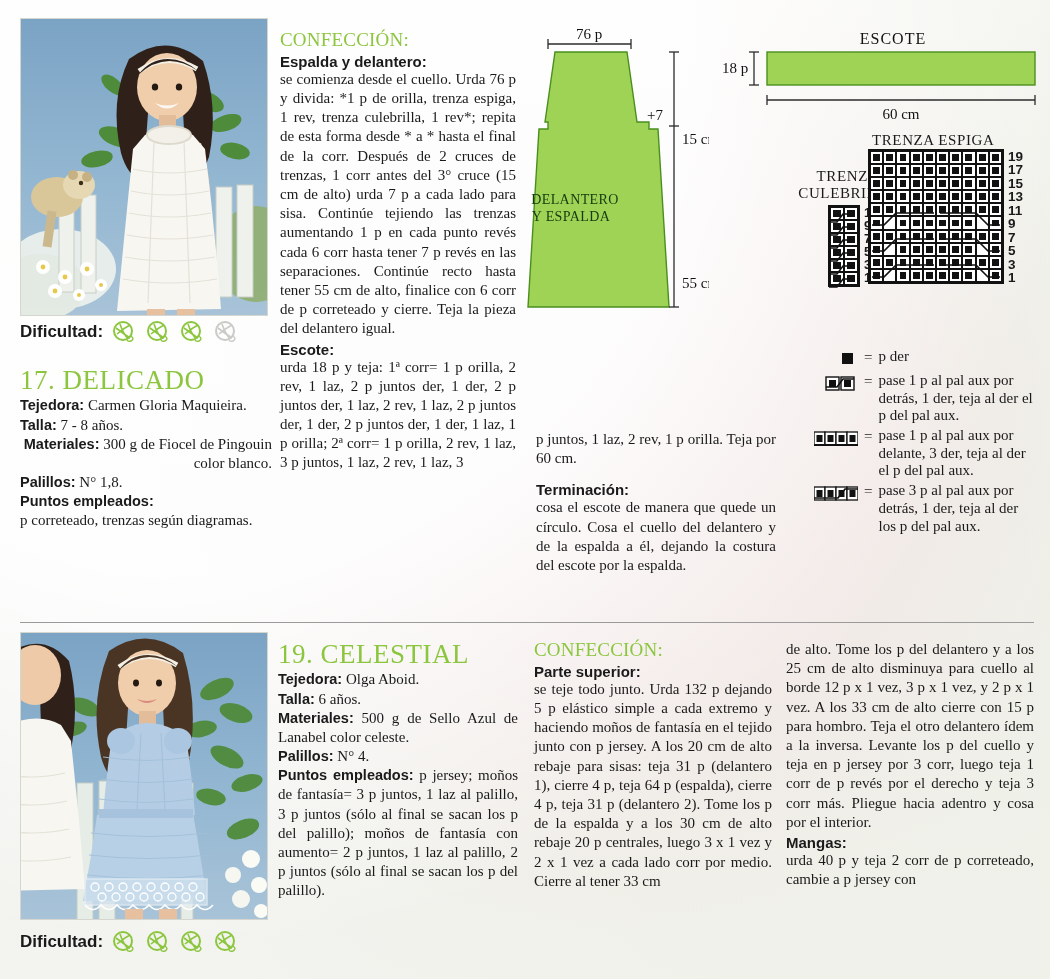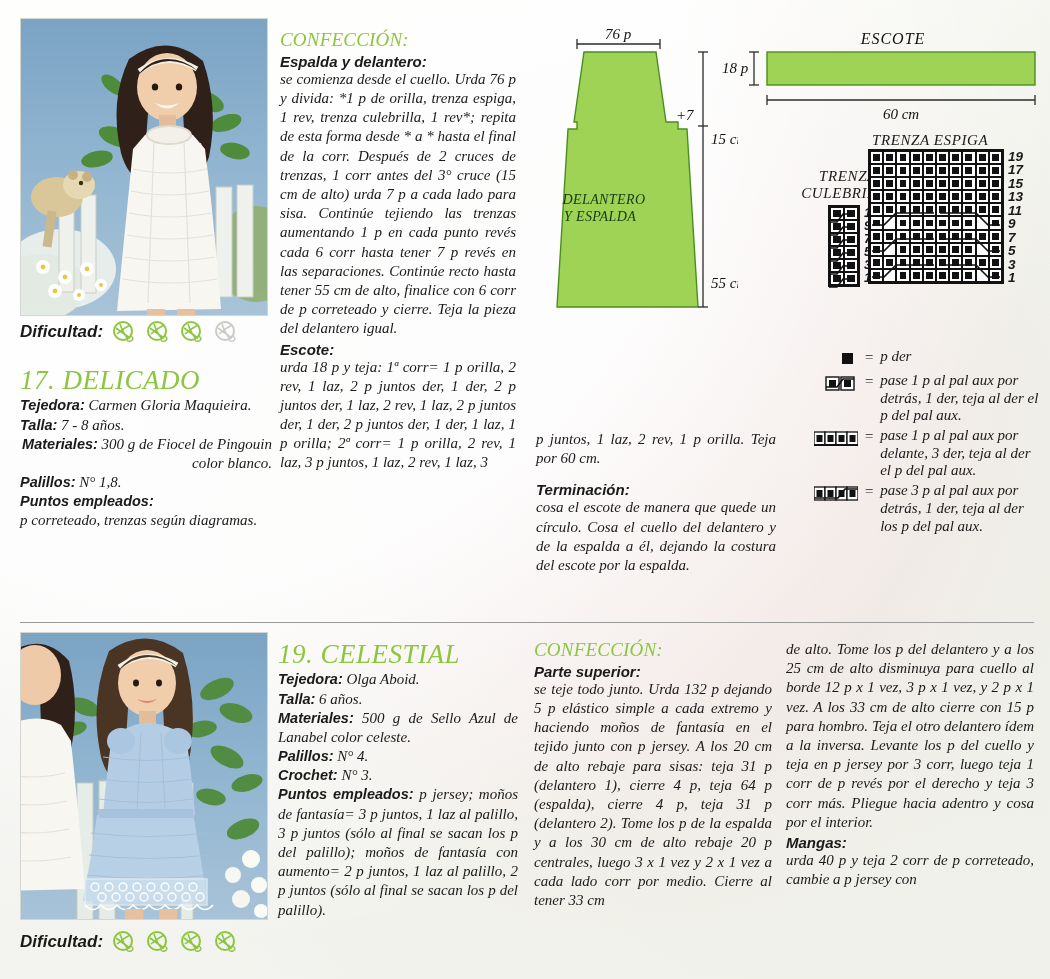--- a/index.html
+++ b/index.html
@@ -52,21 +52,21 @@
   
   .dif-row{ display:flex; align-items:center; gap:9px; }
   .dif-label{ font-family:"Liberation Sans", sans-serif; font-weight:bold; font-size:17px; }
   .balls{ display:flex; gap:10px; align-items:center; }
 
   
   .photo{ position:absolute; overflow:hidden; }
   .photo .sky{ position:absolute; inset:0; background:linear-gradient(180deg,#7ba3c4 0%,#8fb4d0 45%,#a8c3d8 100%); }
 
   
-  .col{ position:absolute;font-style:italic; }
+  .col{ position:absolute; }
 
   
   .shape{ fill:#9fd356; stroke:#4a8f1e; stroke-width:1.4; }
   .dimline{ stroke:#2b2b2b; stroke-width:1.3; }
   .dimtxt{ font-family:"Liberation Serif", serif; font-size:15px; fill:#121212; }
   .shapetxt{ font-family:"Liberation Serif", serif; font-size:14px; fill:#153a10; letter-spacing:.4px;}
 
   
   .chart-title{
     font-family:"Liberation Serif", serif;
@@ -256,21 +256,21 @@
     <div class="sub-bold" style="margin-top:2px;">Escote:</div>
     <p class="body-txt">urda 18 p y teja: 1ª corr= 1 p orilla, 2 rev, 1 laz, 2 p juntos der, 1 der, 2 p juntos der, 1 laz, 2 rev, 1 laz, 2 p juntos der, 1 der, 2 p juntos der, 1 der, 1 laz, 1 p orilla; 2ª corr= 1 p orilla, 2 rev, 1 laz, 3 p juntos, 1 laz, 2 rev, 1 laz, 3</p>
   </div>
 
   <div class="col" style="left:536px; top:430px; width:240px;">
     <p class="body-txt">p juntos, 1 laz, 2 rev, 1 p orilla. Teja por 60 cm.</p>
     <div class="sub-bold" style="margin-top:13px;">Terminación:</div>
     <p class="body-txt">cosa el escote de manera que quede un círculo. Cosa el cuello del delantero y de la espalda a él, dejando la costura del escote por la espalda.</p>
   </div>
 
-  <div class="col" style="left:548px; top:28px; width:190px; height:300px;">
+  <div class="col" style="left:519px; top:28px; width:190px; height:300px;">
     <svg width="190" height="300" viewBox="0 0 190 300">
 
       <line class="dimline" x1="29" y1="16" x2="112" y2="16"></line>
       <line class="dimline" x1="29" y1="11" x2="29" y2="21"></line>
       <line class="dimline" x1="112" y1="11" x2="112" y2="21"></line>
       <text class="dimtxt" x="70" y="11" text-anchor="middle">76 p</text>
 
       <path class="shape" d="M36 24 L108 24 L118 94 L130 94 L130 101 L139 101
                              L150 279 L9 279 L20 101 L29 101 L29 94 L26 94 Z"></path>
       <text class="shapetxt" x="56" y="176" text-anchor="middle">DELANTERO</text>
@@ -685,24 +685,20 @@
       <span>6 años.</span>
     </p>
     <p class="body-txt">
       <span class="lbl">Materiales:</span>
       <span>500 g de Sello Azul de Lanabel color celeste.</span>
     </p>
     <p class="body-txt" style="text-align:left;">
       <span class="lbl">Palillos:</span>
       <span>N° 4.</span>
     </p>
-    <p class="body-txt" style="text-align:left;">
-      <span class="lbl">Crochet:</span>
-      <span>N° 3.</span>
-    </p>
     <p class="body-txt">
       <span class="lbl">Puntos empleados:</span>
       <span>p jersey; moños de fantasía= 3 p juntos, 1 laz al palillo, 3 p juntos (sólo al final se sacan los p del palillo); moños de fantasía con aumento= 2 p juntos, 1 laz al palillo, 2 p juntos (sólo al final se sacan los p del palillo).</span>
     </p>
   </div>
 
   <div class="col" style="left:534px; top:640px; width:238px;">
     <div class="sec-green">CONFECCIÓN:</div>
     <div class="sub-bold">Parte superior:</div>
     <p class="body-txt">se teje todo junto. Urda 132 p dejando 5 p elástico simple a cada extremo y haciendo moños de fantasía en el tejido junto con p jersey. A los 20 cm de alto rebaje para sisas: teja 31 p (delantero 1), cierre 4 p, teja 64 p (espalda), cierre 4 p, teja 31 p (delantero 2). Tome los p de la espalda y a los 30 cm de alto rebaje 20 p centrales, luego 3 x 1 vez y 2 x 1 vez a cada lado corr por medio. Cierre al tener 33 cm</p>

